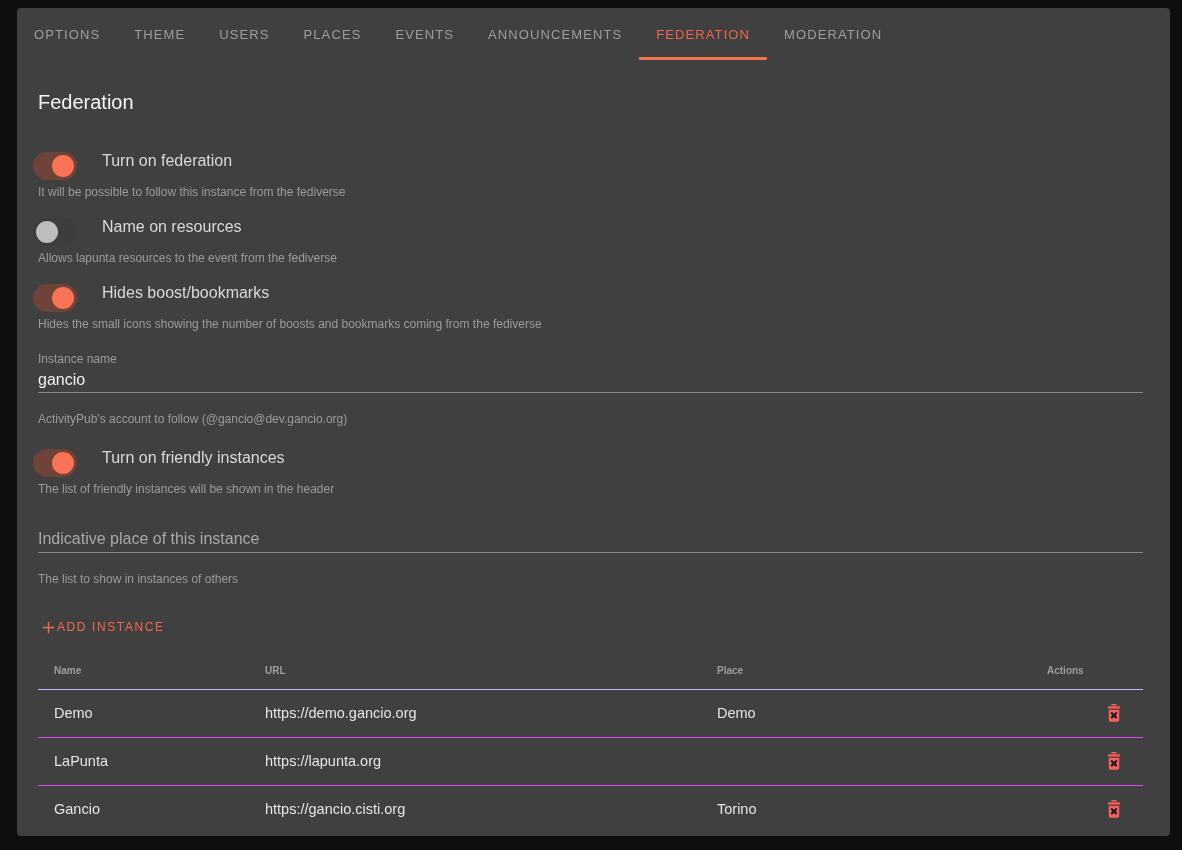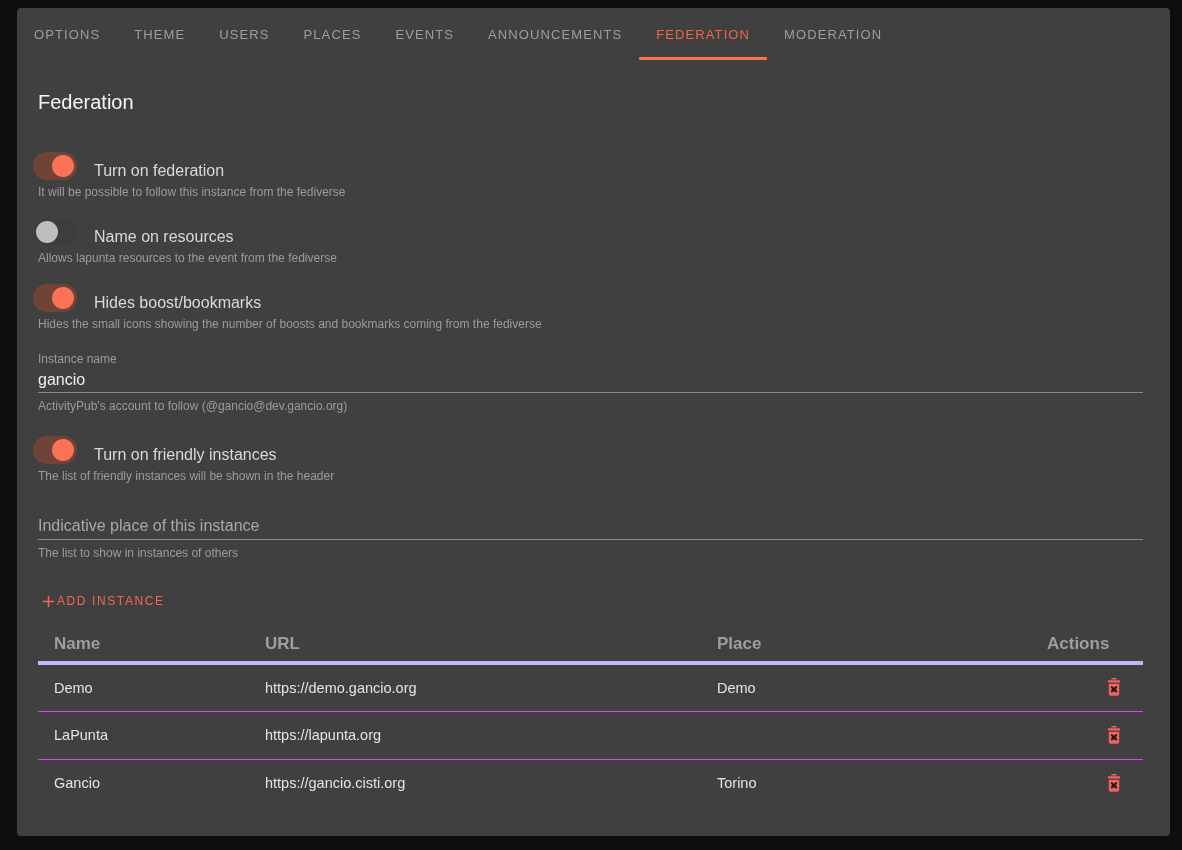--- a/index.html
+++ b/index.html
@@ -25,21 +25,21 @@
   .tab.active::after {
     content:""; position:absolute; left:0; right:0; bottom:0; height:3px;
     background:#f4744f; border-radius:1px;
   }
   
   .content { padding:0 27px 0 21px; }
   h1.page-title { margin-top:30px; font-size:20px; font-weight:400; color:#f5f5f5; line-height:24px; }
   .settings { margin-top:38px; }
   .setting { margin-bottom:18px; }
   .setting.mt22 { margin-top:22px; }
-  .switch-row { display:flex; align-items:flex-end; height:28px; }
+  .switch-row { display:flex; align-items:flex-start; height:28px;gap:8px; }
   .switch {
     width:44px; height:28px; border-radius:14px; position:relative;
     flex:none; cursor:pointer; margin-left:-5px;
   }
   .switch.on  { background:#6f4338; }
   .switch.off { background:#3d3d3d; }
   .switch .thumb { position:absolute; top:3px; width:22px; height:22px; border-radius:50%; }
   .switch.on  .thumb { right:3px; background:#fb7357; }
   .switch.off .thumb { left:3px;  background:#bdbdbd; }
   .switch-label { margin-left:17px; font-size:16px; color:#d9d9d9; }
@@ -48,34 +48,34 @@
   .field { margin-top:20px; }
   .field-label { font-size:12px; color:#9b9b9b; line-height:15px; }
   .field input {
     display:block; width:100%; background:transparent; border:none; outline:none;
     border-bottom:1px solid #8a8a8a; height:26px; font-size:16px; color:#efefef;
     font-family:"Liberation Sans", sans-serif; border-radius:0;
   }
   .field.empty { margin-top:28px; }
   .field.empty input { height:28px; }
   .field.empty input::placeholder { color:#a8a8a8; opacity:1; }
-  .field .hint { margin-top:6px; }
+  .field .hint { margin-top:19px; }
   
   .add-btn {
     margin-top:26px; display:inline-flex; align-items:center; 
     background:transparent; border:none; cursor:pointer; height:28px; padding:0 8px 0 2px;
     color:#f0694c; font-size:12px; font-weight:500; letter-spacing:1.6px;
     font-family:"Liberation Sans", sans-serif; text-transform:uppercase; border-radius:3px;
   }
   .add-btn svg { display:block; }
   
   table.instances { margin-top:12px; width:100%; border-collapse:collapse; table-layout:fixed; }
   table.instances th {
-    height:36px; text-align:left; font-size:17px; font-weight:700; color:#9e9e9e;
-    padding:0 16px; border-bottom:4px solid #c4b5fd;
+    height:36px; text-align:left; font-size:10px; font-weight:700; color:#9e9e9e;
+    padding:0 16px; border-bottom:1px solid #c4b5fd;
   }
   table.instances td {
     height:48px; font-size:14.5px; color:#e4e4e4; padding:0 16px;
     border-bottom:1px solid #d946ef;
   }
   table.instances tr:last-child td { border-bottom:none; }
   th.col-actions, td.col-actions { text-align:right; padding-right:24px; }
   .trash-btn {
     background:transparent; border:none; cursor:pointer; padding:2px; line-height:0;
     border-radius:50%;

